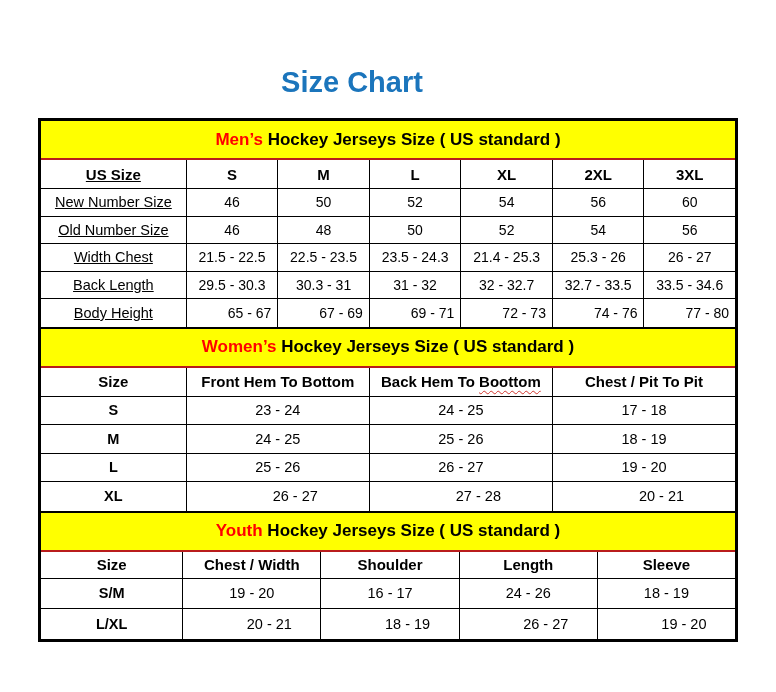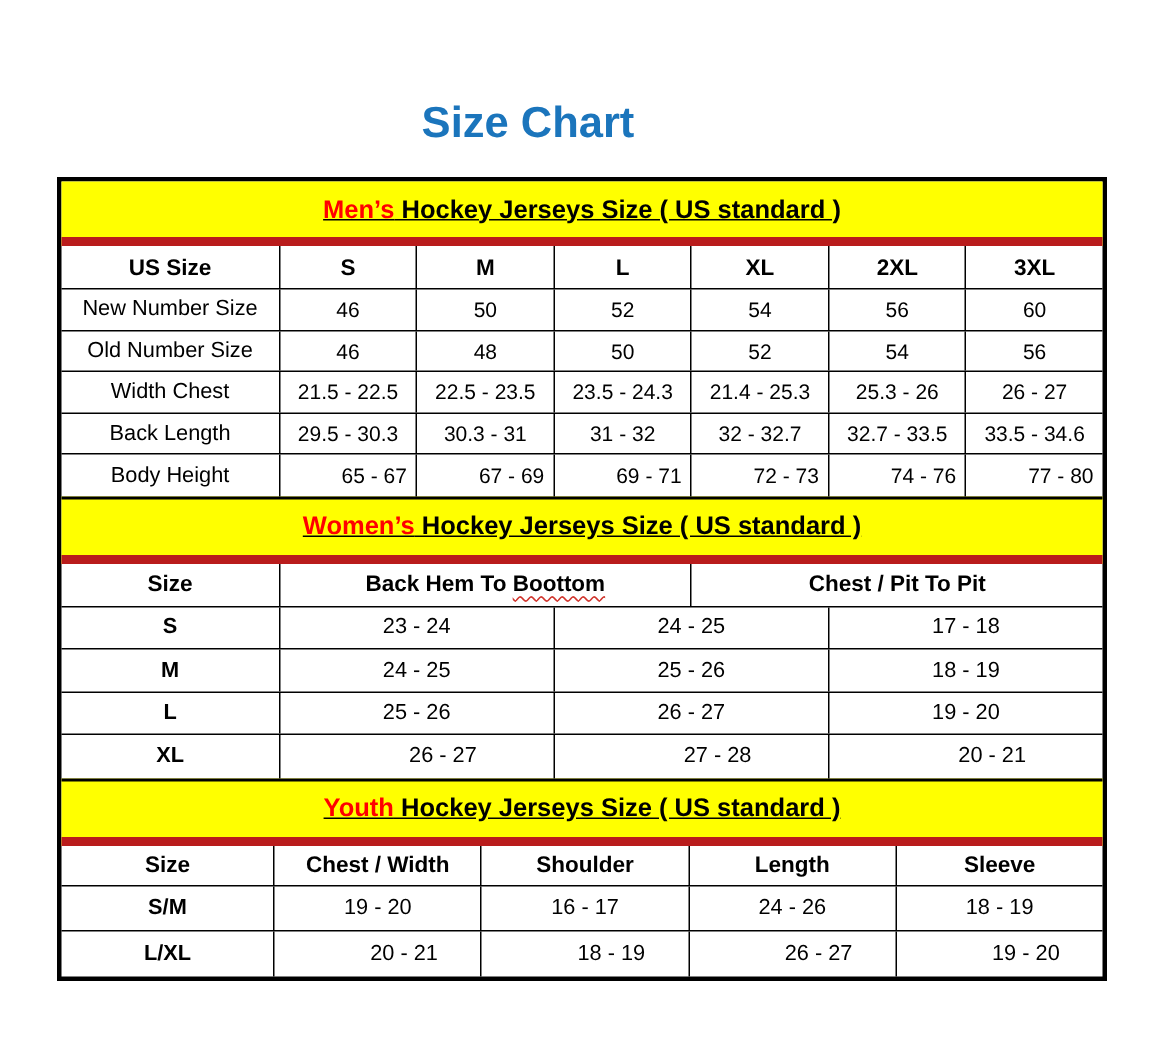--- a/index.html
+++ b/index.html
@@ -34,23 +34,22 @@
   
   .band {
     background: #FFFF00;
     height: 37px;
     display: flex;
     align-items: center;
     justify-content: center;
     font-weight: bold;
     font-size: 17px;
     border-top: 2px solid #000000;
-    border-bottom: 6px solid #b91c1c;
+    border-bottom: 2px solid #b91c1c;
     white-space: pre;
-    text-decoration: underline;
   }
   .band.first-band { border-top: none; }
   .band .hl { color: #FF0000; }
 
   
   .row { display: flex; border-bottom: 1px solid #000000; box-sizing: border-box; }
   .row:last-child { border-bottom: none; gap: 35px; }
   .row > div {
     display: flex;
     align-items: center;
@@ -62,21 +61,21 @@
   }
   .row > div:last-child { border-right: none; }
 
   .hrow { height: 29px; font-weight: bold; font-size: 15px; }
   .drow { height: 27.5px; font-size: 14.5px; }
   .womens .drow { height: 28.5px; }
   .youth .hrow { height: 27px; }
   .youth .drow { height: 30px; }
 
   
-  .mens .c-label  { flex: 0 0 21%; }
+  .mens .c-label  { flex: 0 0 21%; text-decoration: underline; }
   .mens .c-val    { flex: 1 1 0; }
   .mens .drow .c-val { font-size: 14px; }
 
   
   .womens .c-label { flex: 0 0 21%; }
   .womens .c-val   { flex: 1 1 0; }
 
   
   .youth .c-label { flex: 0 0 20.5%; }
   .youth .c-val   { flex: 1 1 0; }
@@ -168,20 +167,21 @@
       </div>
     </section>
 
     <section class="womens">
       <div class="band">
         <span class="hl">Women’s</span><span> Hockey Jerseys Size ( US standard )</span>
       </div>
 
       <div class="row hrow">
         <div class="c-label">Size</div>
+        <div class="c-val">Front Hem To Bottom</div>
         <div class="c-val"><span>Back Hem To </span><span class="sp-err">Boottom</span></div>
         <div class="c-val">Chest / Pit To Pit</div>
       </div>
 
       <div class="row drow">
         <div class="c-label bold-cell">S</div>
         <div class="c-val">23 - 24</div>
         <div class="c-val">24 - 25</div>
         <div class="c-val">17 - 18</div>
       </div>

